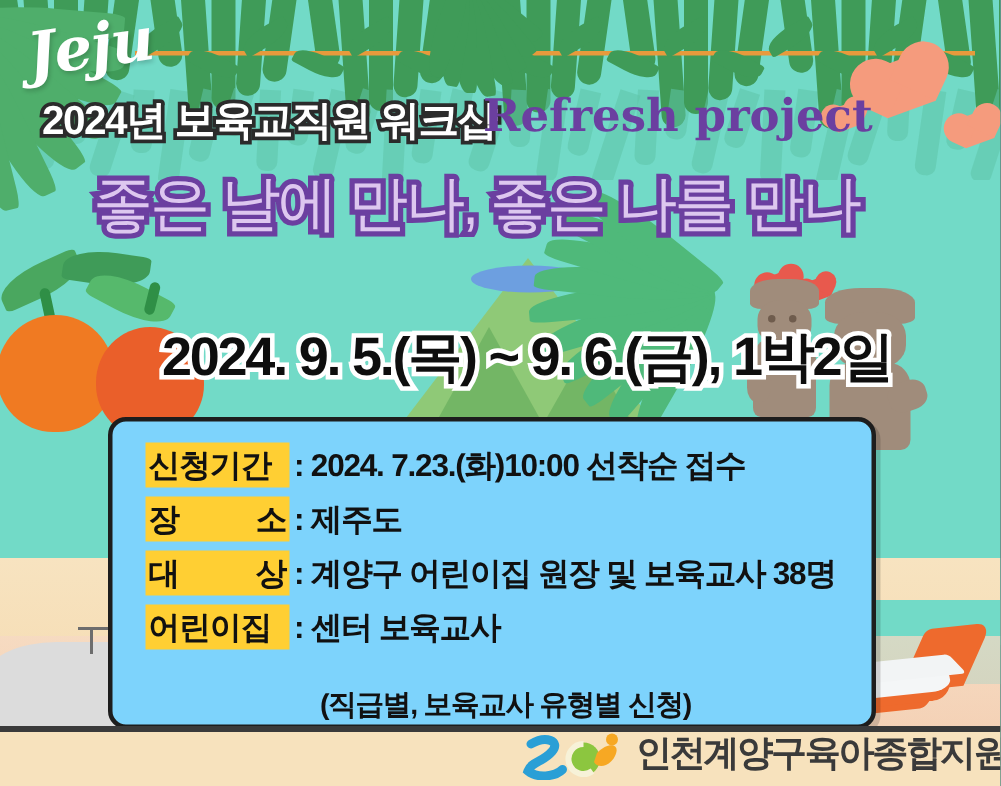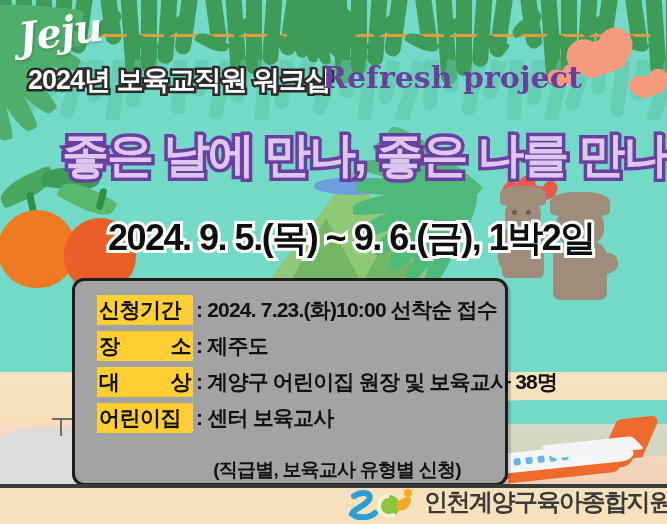--- a/index.html
+++ b/index.html
@@ -145,31 +145,31 @@
          letter-spacing:-1px;}
 
   
   .line-2024{ position:absolute; left:28px; top:62px; font-size:27px; font-weight:900;
          color:#ffffff; letter-spacing:-1px; white-space:nowrap;
          -webkit-text-stroke:5px #2b2b2b; paint-order:stroke fill;}
   .refresh{ position:absolute; left:322px; top:60px; font-size:30px; color:#6b3fa0;
          font-family:"DejaVu Serif",serif; font-weight:600; font-style:normal;
          letter-spacing:0px; white-space:nowrap;}
 
-  .headline{ position:absolute; left:62px; top:124px; font-size:47px; font-weight:700;
+  .headline{ position:absolute; left:62px; top:108px; font-size:40px; font-weight:400;
          color:#ddc7ef; letter-spacing:-2px; white-space:nowrap;
          -webkit-text-stroke:7px #6b3fa0; paint-order:stroke fill;}
 
   .dateline{ position:absolute; left:108px; top:214px; font-size:36px; font-weight:900;
          color:#0e0e0e; letter-spacing:-1.5px; white-space:nowrap;
          -webkit-text-stroke:6px #ffffff; paint-order:stroke fill;}
 
   
-  .card{ position:absolute; left:72px; top:278px; width:436px; height:208px;
-         background:#a3a3a3; border:3px solid #1d1d1d; border-radius:12px;
+  .card{ position:absolute; left:72px; top:278px; width:512px; height:208px;
+         background:#7dd3fc; border:3px solid #1d1d1d; border-radius:12px;
          box-shadow:3px 3px 0 rgba(0,0,0,.15);}
   .card-rows{ position:absolute; left:22px; top:14px; width:484px;}
   .row{ display:flex; align-items:baseline; margin-bottom:6px; white-space:nowrap;}
   .lbl{ font-size:21px; font-weight:900; color:#111; background:#ffcf33;
         padding:1px 2px; letter-spacing:-0.5px;}
   .lbl.sp{ display:inline-block; min-width:96px; text-align:justify;
            text-align-last:justify;}
   .val{ font-size:21px; font-weight:900; color:#111; letter-spacing:-0.8px;
         margin-left:3px;}
   .note{ position:absolute; left:0; top:176px; width:524px; text-align:center;

